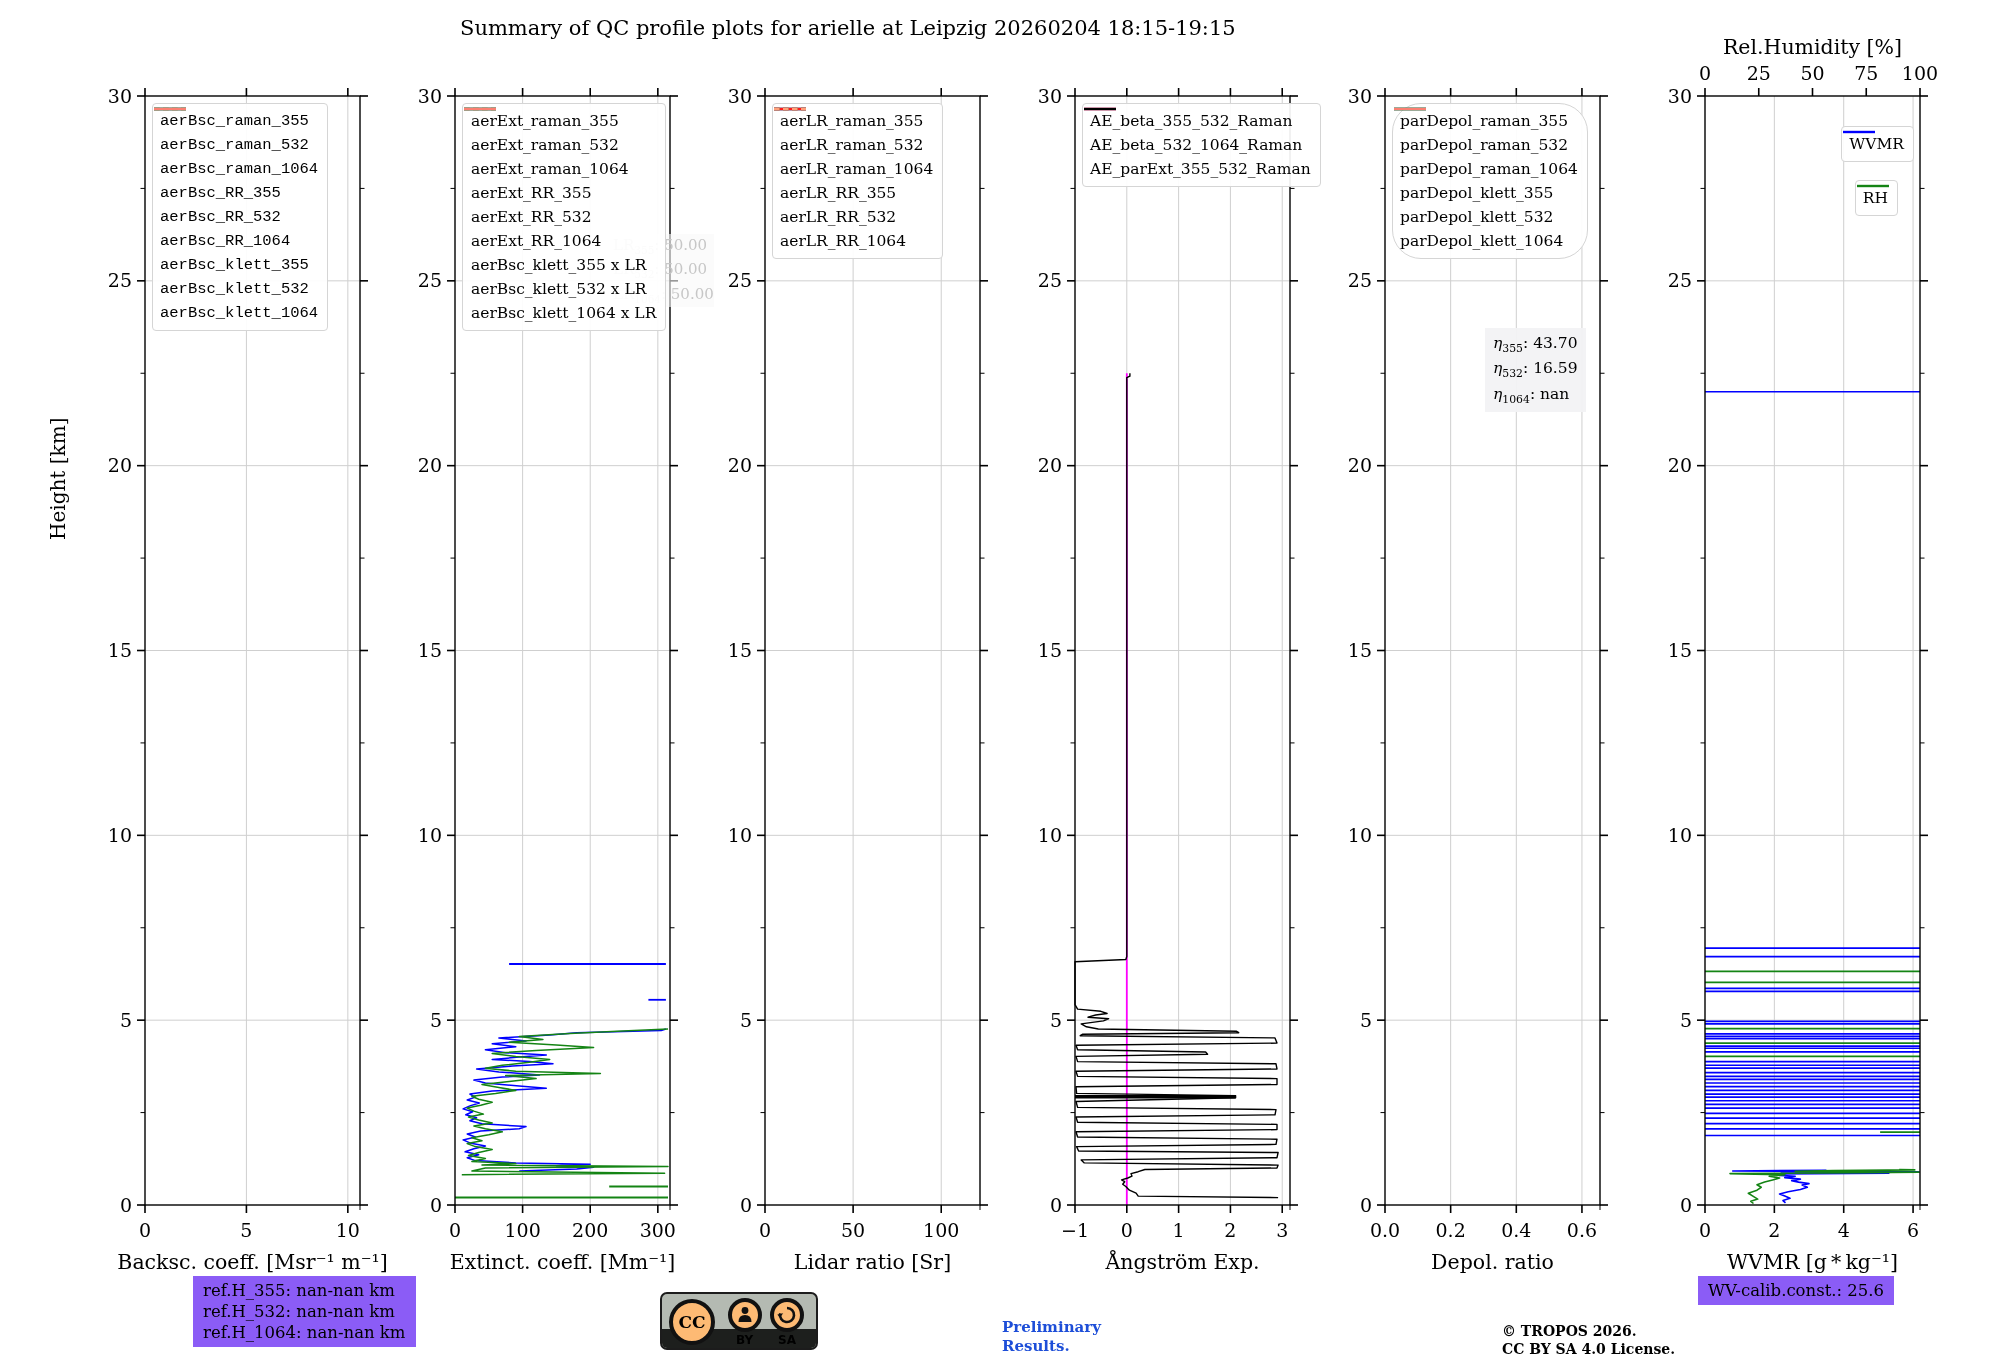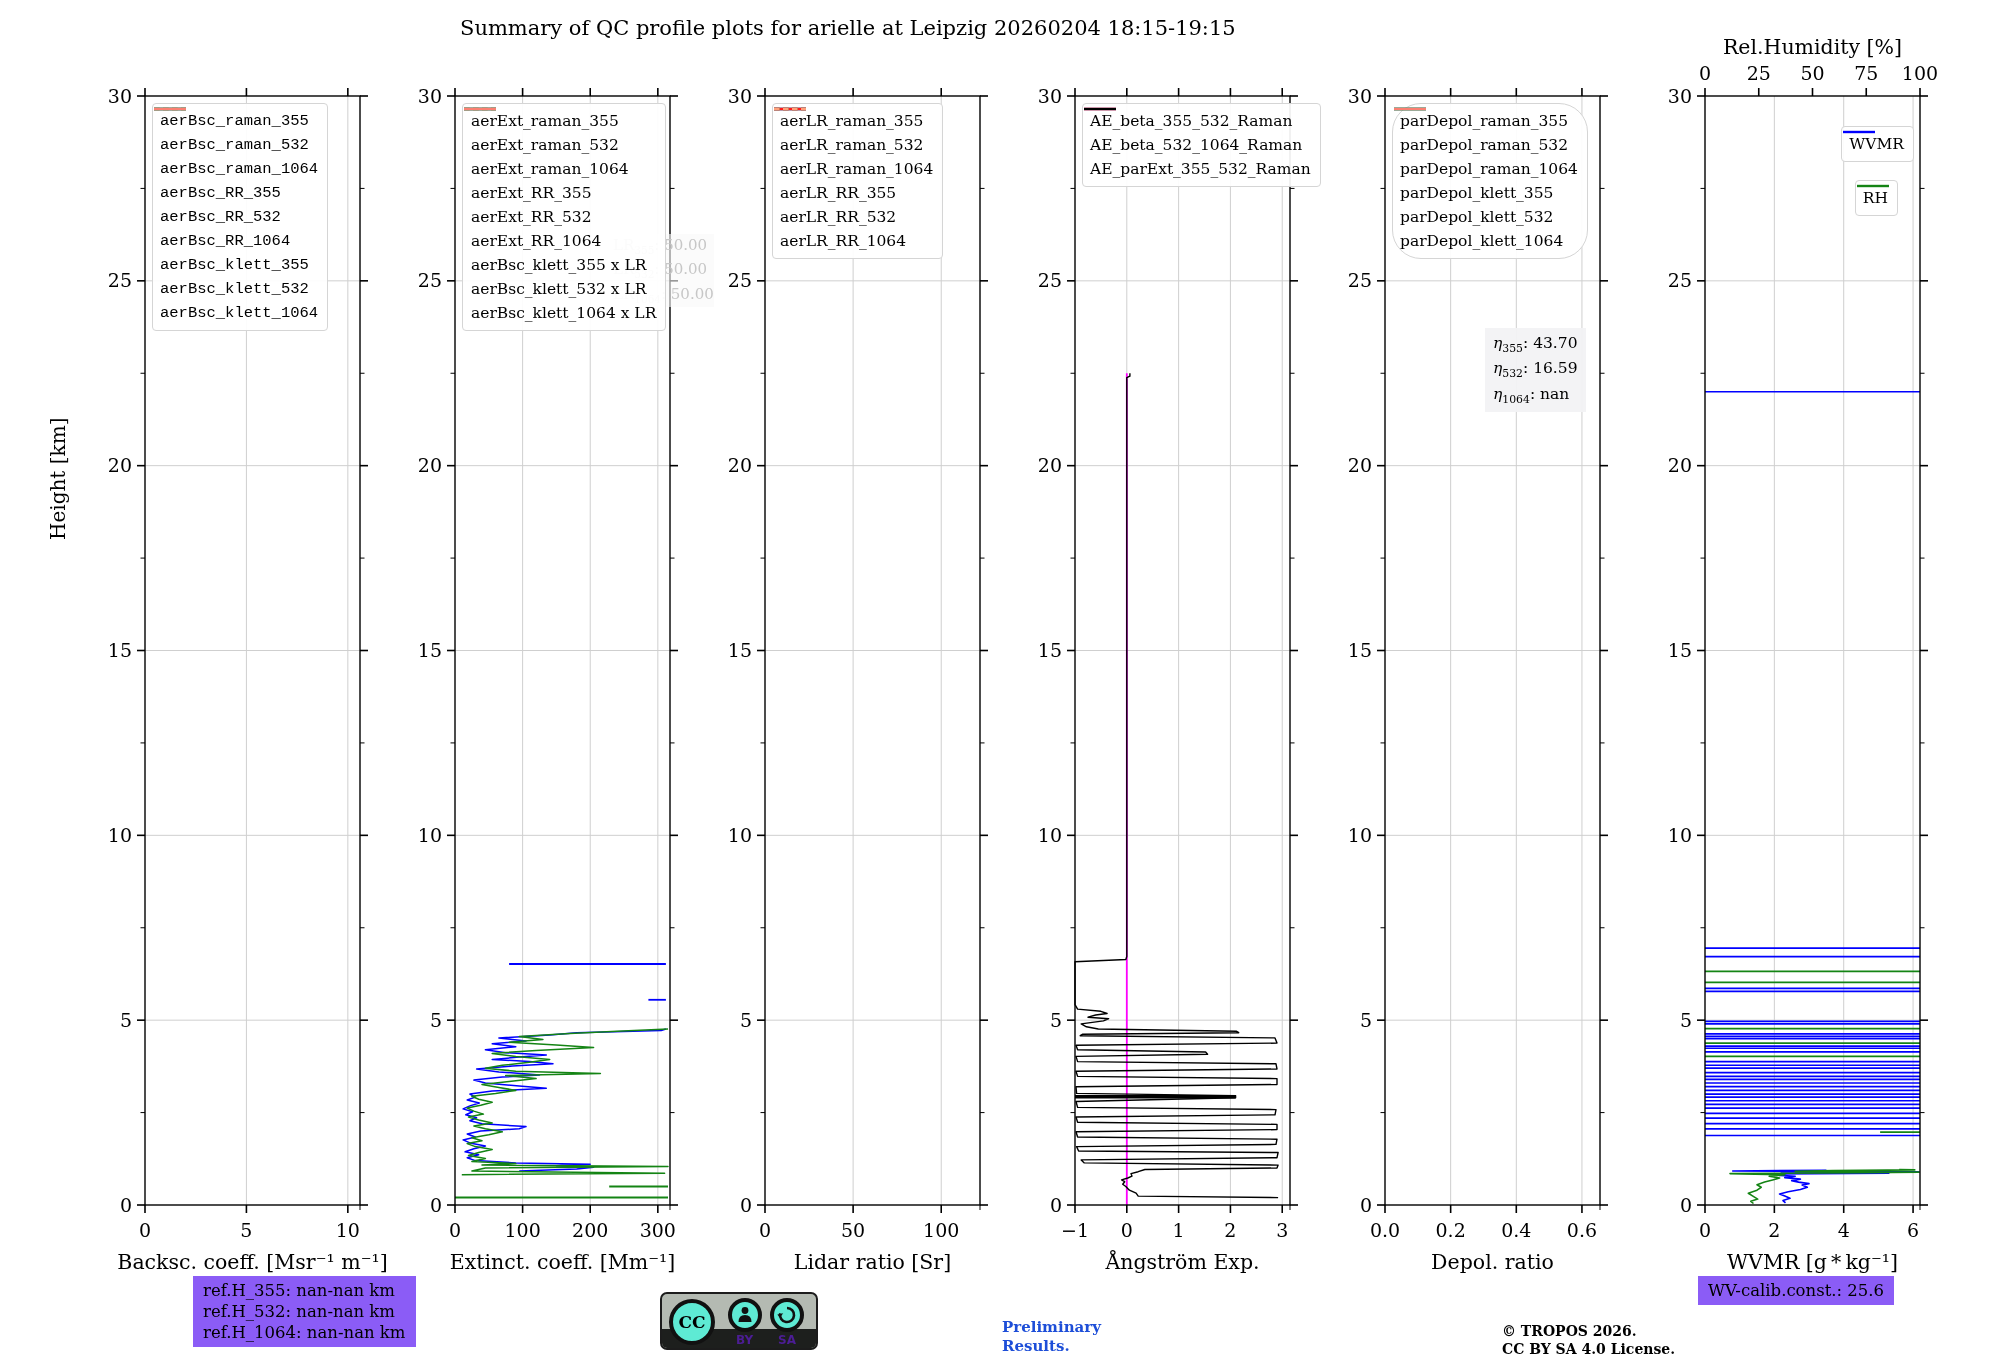--- a/index.html
+++ b/index.html
@@ -24,26 +24,26 @@
   #preliminary{position:absolute;left:1002px;top:1318px;color:#1d4ed8;font-weight:bold;
                font-size:15px;line-height:1.25;}
   #copyright{position:absolute;left:1502px;top:1322px;font-weight:bold;font-size:14px;line-height:1.3;}
   #wv-calib{position:absolute;left:1698px;top:1276px;}
   #ref-box{left:193px;top:1276px;}
   
   #cc-badge{position:absolute;left:660px;top:1292px;width:158px;height:58px;background:#b4bab2;
             border:2px solid #1c1c1c;border-radius:7px;box-sizing:border-box;}
   #cc-badge .bar{position:absolute;left:0;bottom:0;width:100%;height:19px;background:#1d1f1d;
                  border-radius:0 0 5px 5px;}
-  #cc-badge .circ{position:absolute;background:#5eead4;border:4px solid #111;border-radius:50%;
+  #cc-badge .circ{position:absolute;background:#fdba74;border:4px solid #111;border-radius:50%;
                   display:flex;align-items:center;justify-content:center;box-sizing:border-box;}
   #cc-circle{width:46px;height:46px;left:7px;top:5px;font-weight:bold;font-size:17px;z-index:2;}
   #by-circle{width:34px;height:34px;left:66px;top:4px;}
   #sa-circle{width:34px;height:34px;left:108px;top:4px;}
-  .bar-label{position:absolute;bottom:1px;color:#4c1d95;font-weight:bold;font-size:12px;
+  .bar-label{position:absolute;bottom:1px;color:#000000;font-weight:bold;font-size:12px;
              font-family:"DejaVu Sans", sans-serif;}
 </style>
 </head>
 <body>
 
 <div id="stage">
   <div id="fig-title">Summary of QC profile plots for arielle at Leipzig 20260204 18:15-19:15</div>
   <div id="height-label">Height [km]</div>
 
   <div class="plot" id="plot0" style="left: 145px; top: 96px; width: 215px; height: 1109px;">

